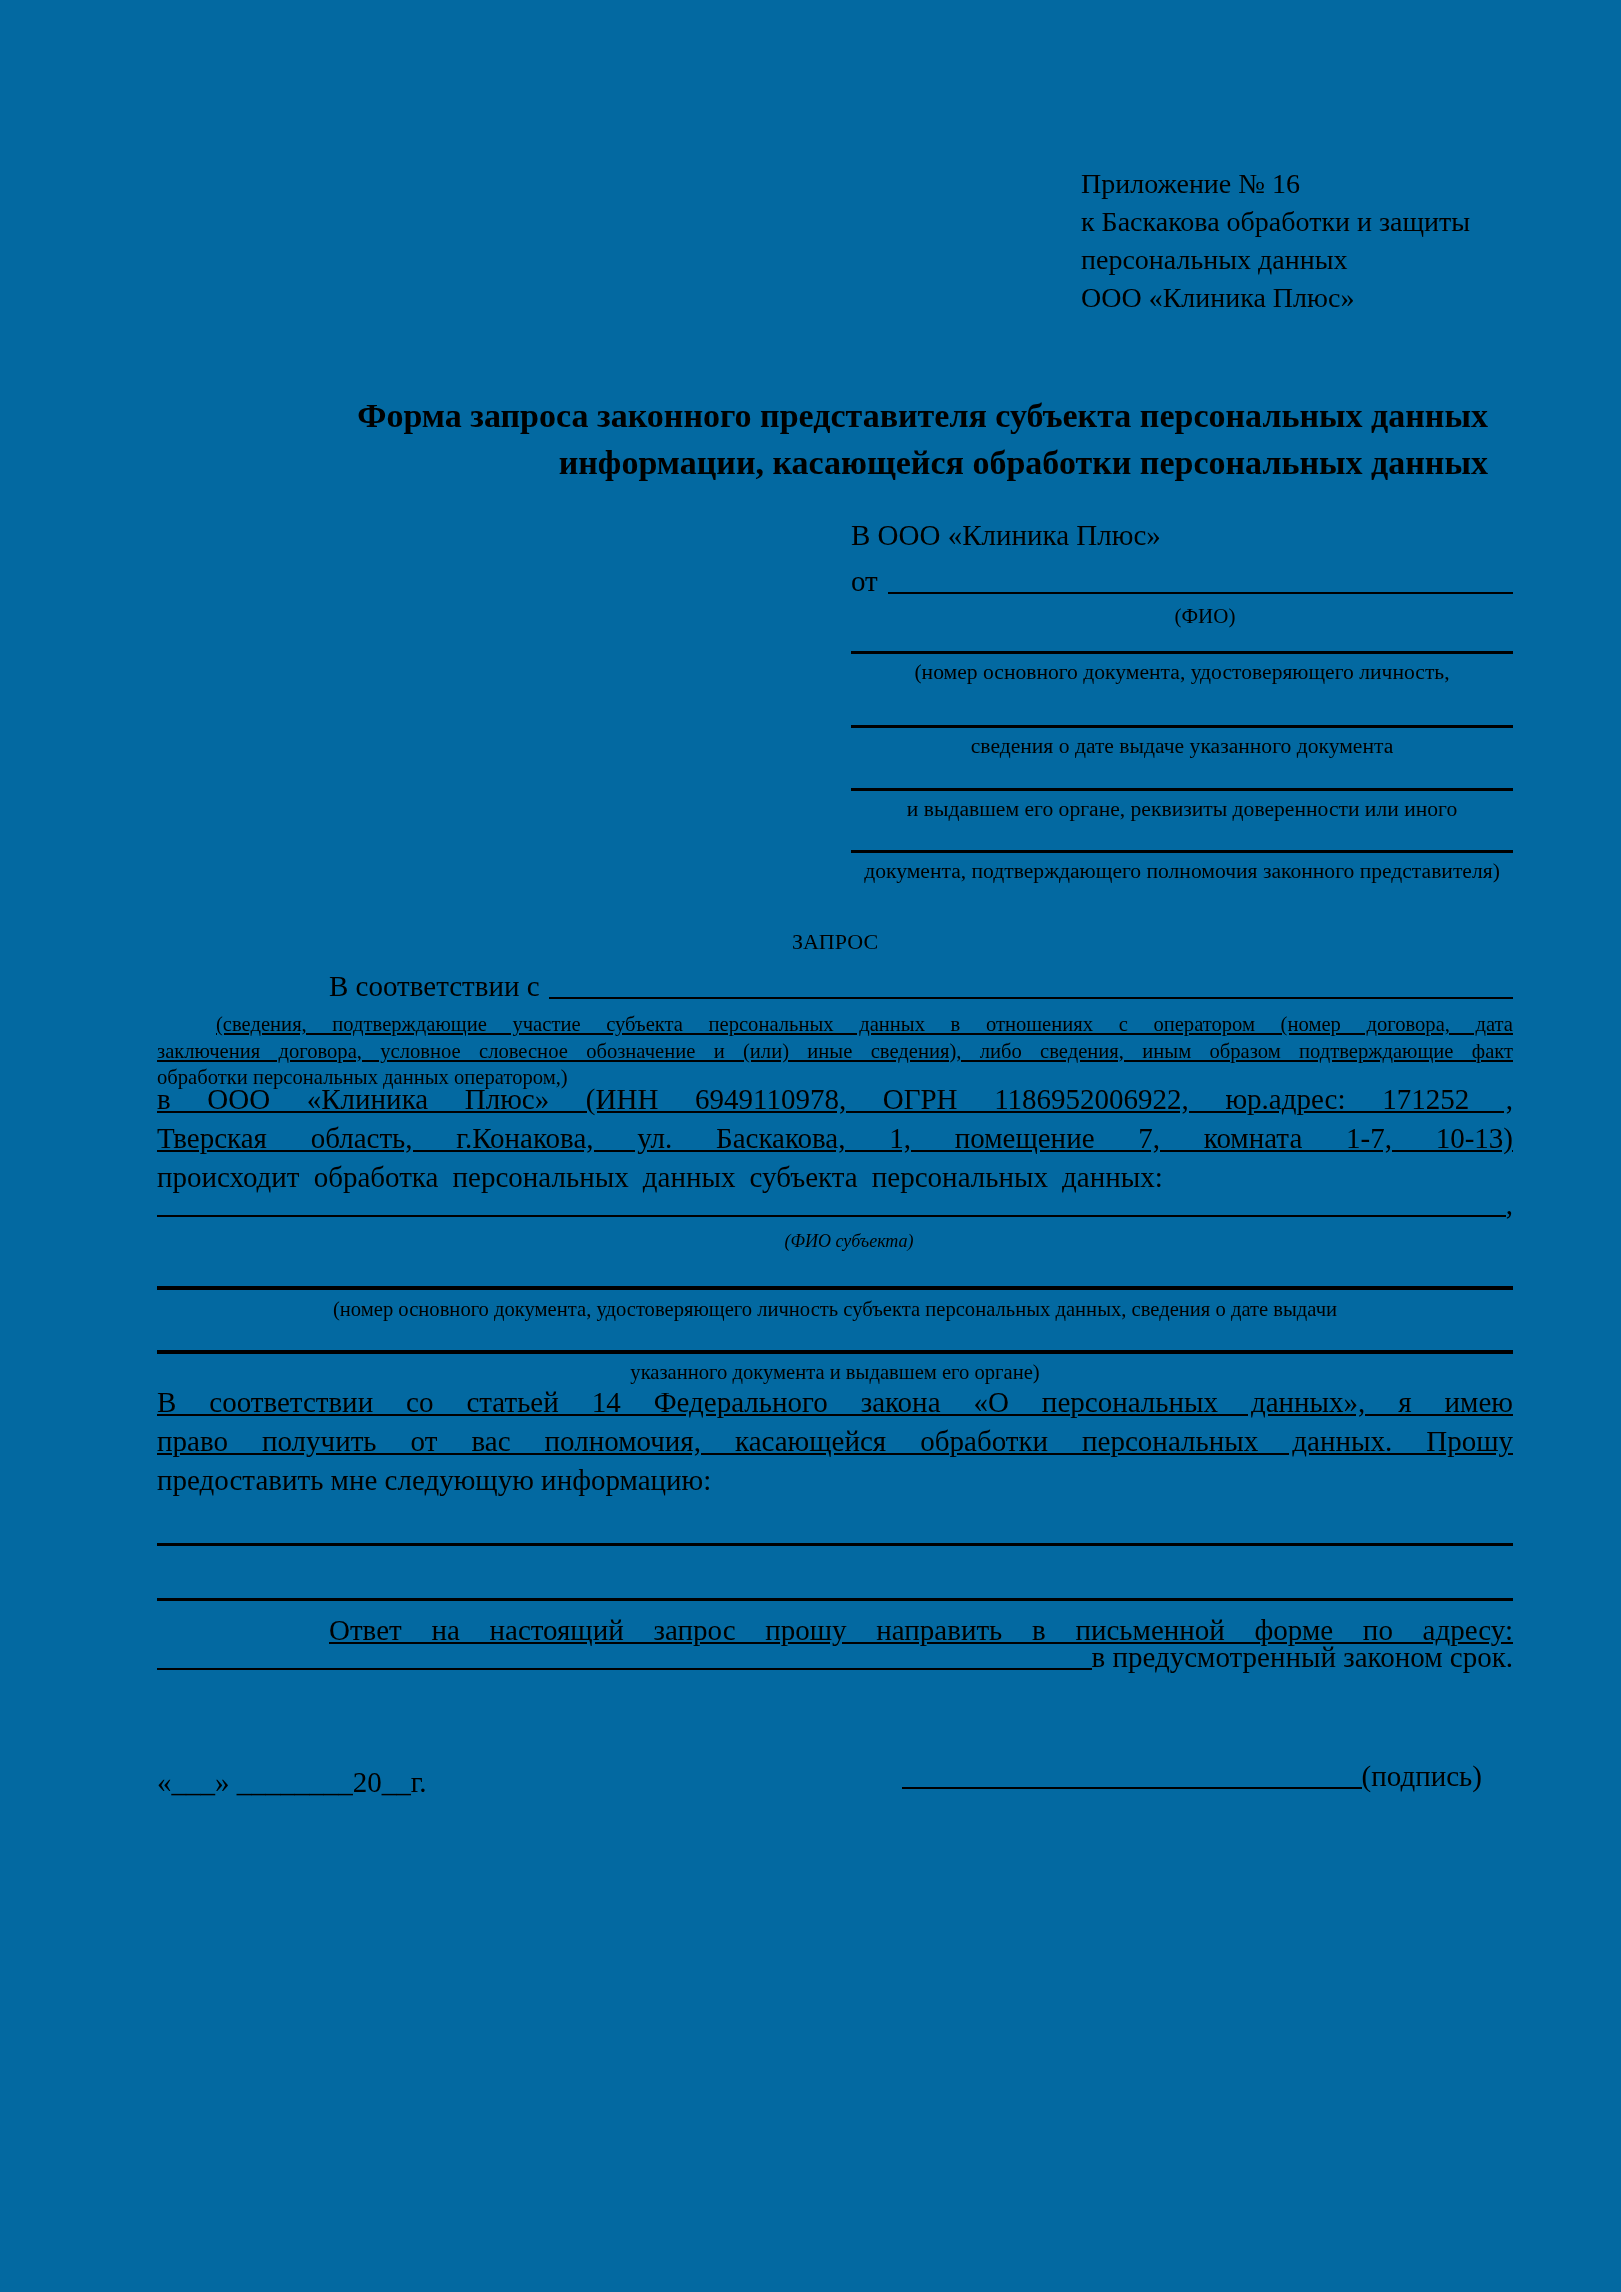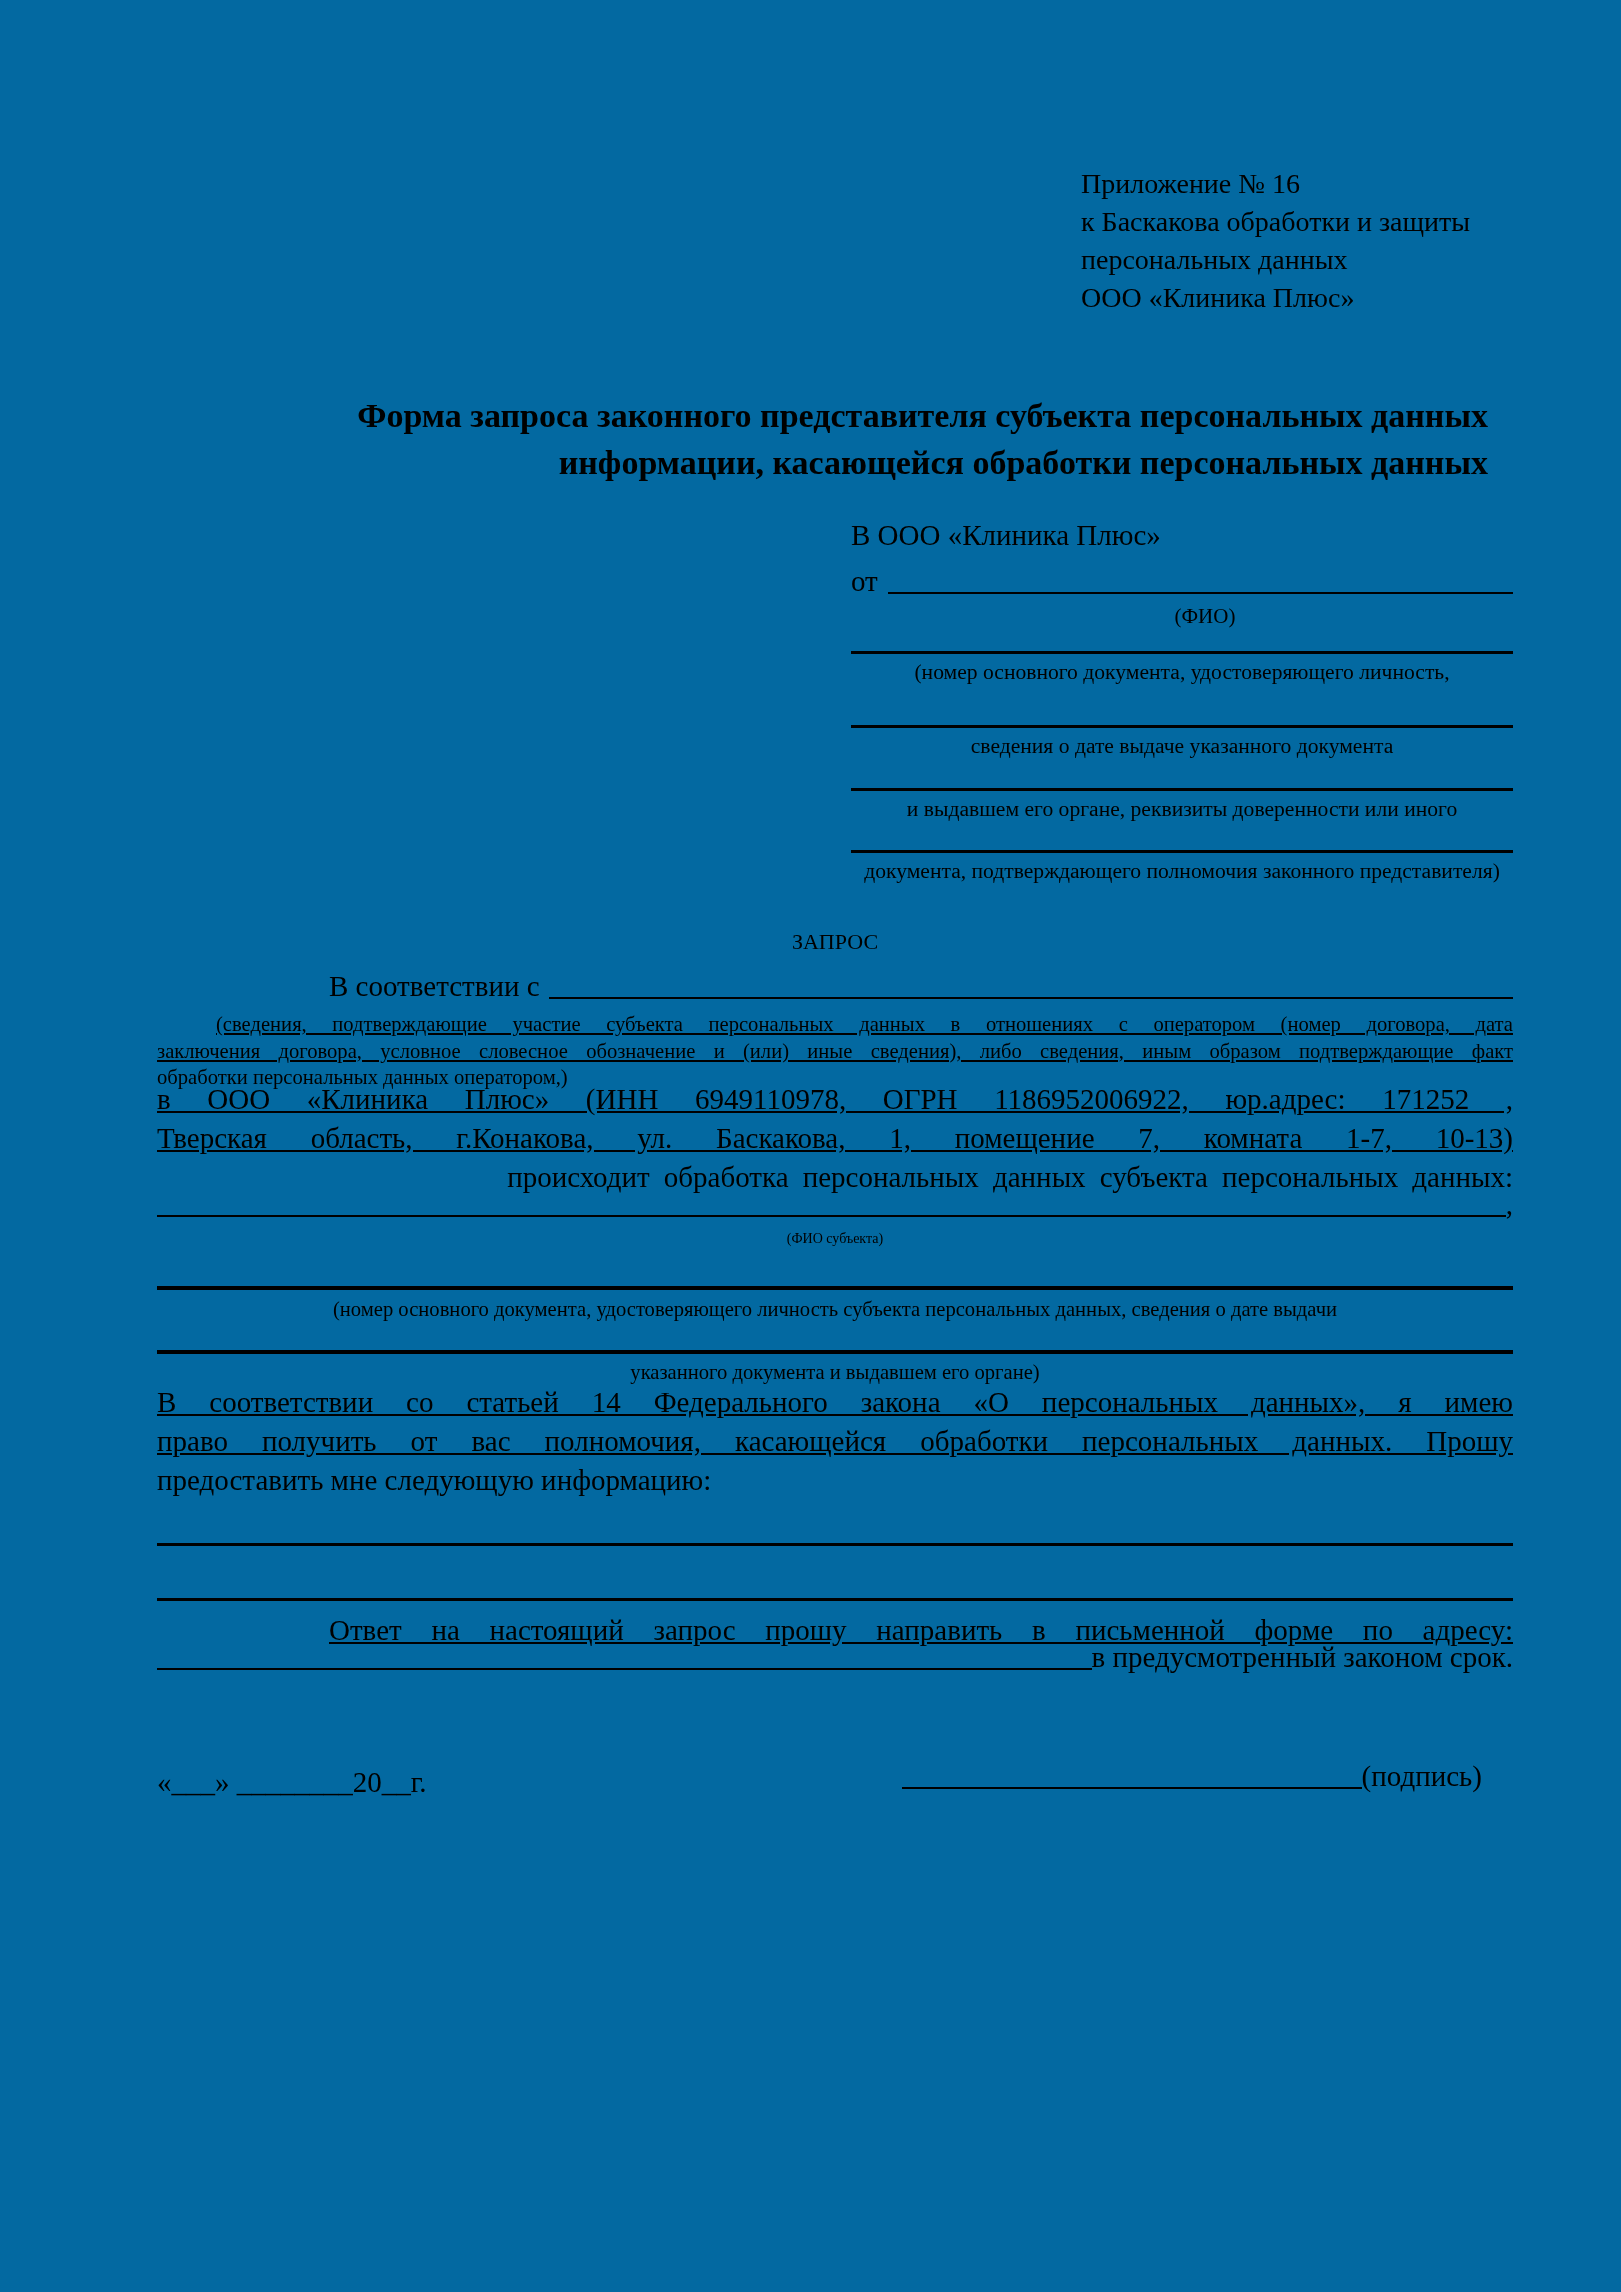--- a/index.html
+++ b/index.html
@@ -113,28 +113,28 @@
 
   <div class="abs" style="left:157px; top:1011px; width:1356px;">
     <div class="cap-line just" style="text-indent:59px;">(сведения, подтверждающие участие субъекта персональных данных в отношениях с оператором (номер договора, дата</div>
     <div class="cap-line just">заключения договора, условное словесное обозначение и (или) иные сведения), либо сведения, иным образом подтверждающие факт</div>
     <div class="cap-line">обработки персональных данных оператором,)</div>
   </div>
 
   <div class="abs" style="left:157px; top:1080px; width:1356px;">
     <div class="body-line just">в ООО «Клиника Плюс» (ИНН 6949110978, ОГРН 1186952006922, юр.адрес: 171252 ,</div>
     <div class="body-line just">Тверская область, г.Конакова, ул. Баскакова, 1, помещение 7, комната 1-7, 10-13)</div>
-    <div class="body-line" style="word-spacing:6.9px;text-align:right;">происходит обработка персональных данных субъекта персональных данных:</div>
+    <div class="body-line" style="word-spacing:6.9px;">происходит обработка персональных данных субъекта персональных данных:</div>
   </div>
 
   <div class="abs blank-row" style="left:157px; top:1190px; width:1356px; height:33px;">
     <div class="fill"></div>
     <span class="body-text">,</span>
   </div>
-  <div class="abs caption" style="left:157px; top:1231px; width:1356px; font-size:14px;">(ФИО субъекта)</div>
+  <div class="abs caption" style="left:171px; top:1231px; width:1356px; font-size:18px;font-style:italic;">(ФИО субъекта)</div>
 
   <div class="abs rule" style="left:157px; top:1286px; width:1356px; height:3.9px;"></div>
   <div class="abs caption cap-line" style="left:157px; top:1296px; width:1356px;">(номер основного документа, удостоверяющего личность субъекта персональных данных, сведения о дате выдачи</div>
 
   <div class="abs rule" style="left:157px; top:1350px; width:1356px; height:3.9px;"></div>
   <div class="abs caption cap-line" style="left:157px; top:1359px; width:1356px;">указанного документа и выдавшем его органе)</div>
 
   <div class="abs" style="left:157px; top:1383px; width:1356px;">
     <div class="body-line just">В соответствии со статьей 14 Федерального закона «О персональных данных», я имею</div>
     <div class="body-line just">право получить от вас полномочия, касающейся обработки персональных данных. Прошу</div>

